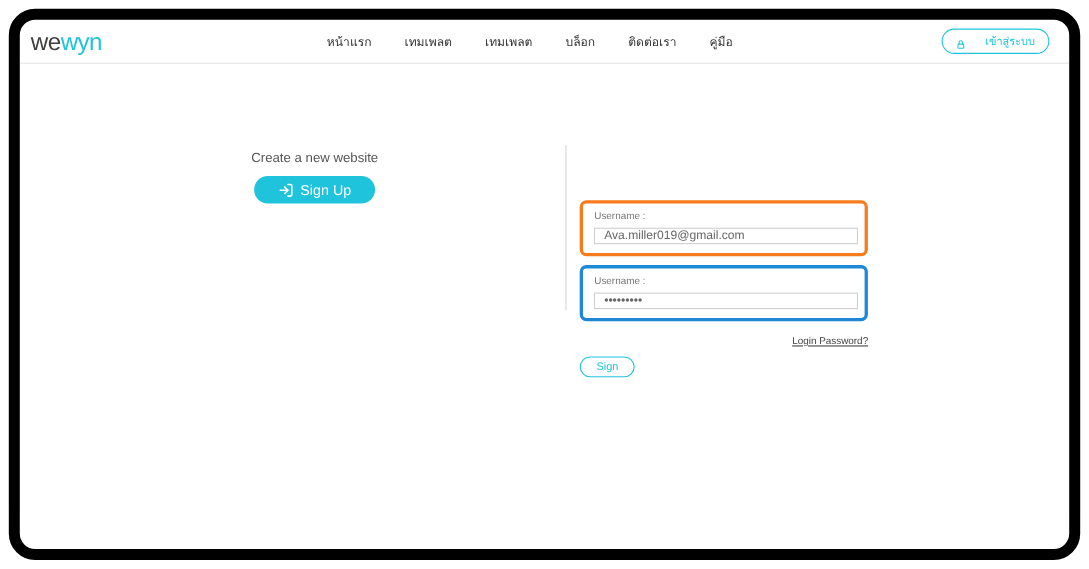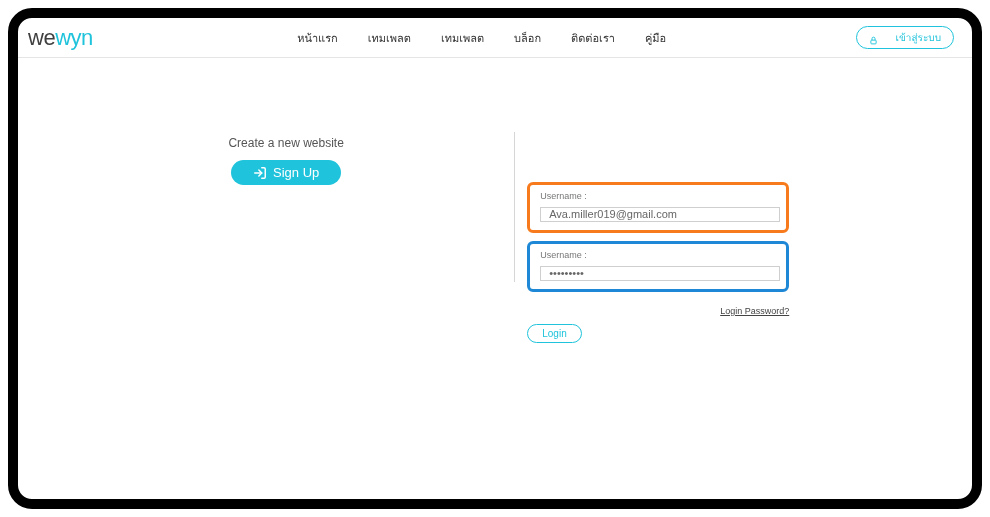--- a/index.html
+++ b/index.html
@@ -194,18 +194,18 @@
         <input type="text" class="text-input" value="Ava.miller019@gmail.com" style="">
       </div>
       <div class="field-group blue">
         <span class="field-label">Username :</span>
         <input type="text" class="text-input" value="•••••••••" style="">
       </div>
       <div class="forgot-wrap">
         <span class="forgot-link">Login Password?</span>
       </div>
       <div class="actions-col">
-        <button class="login-btn" style="align-self:flex-start;">Login</button>
+        <button class="login-btn" style="align-self:flex-start;">Sign</button>
       </div>
     </div>
   </div>
 
 </div>
 
 </body></html>

